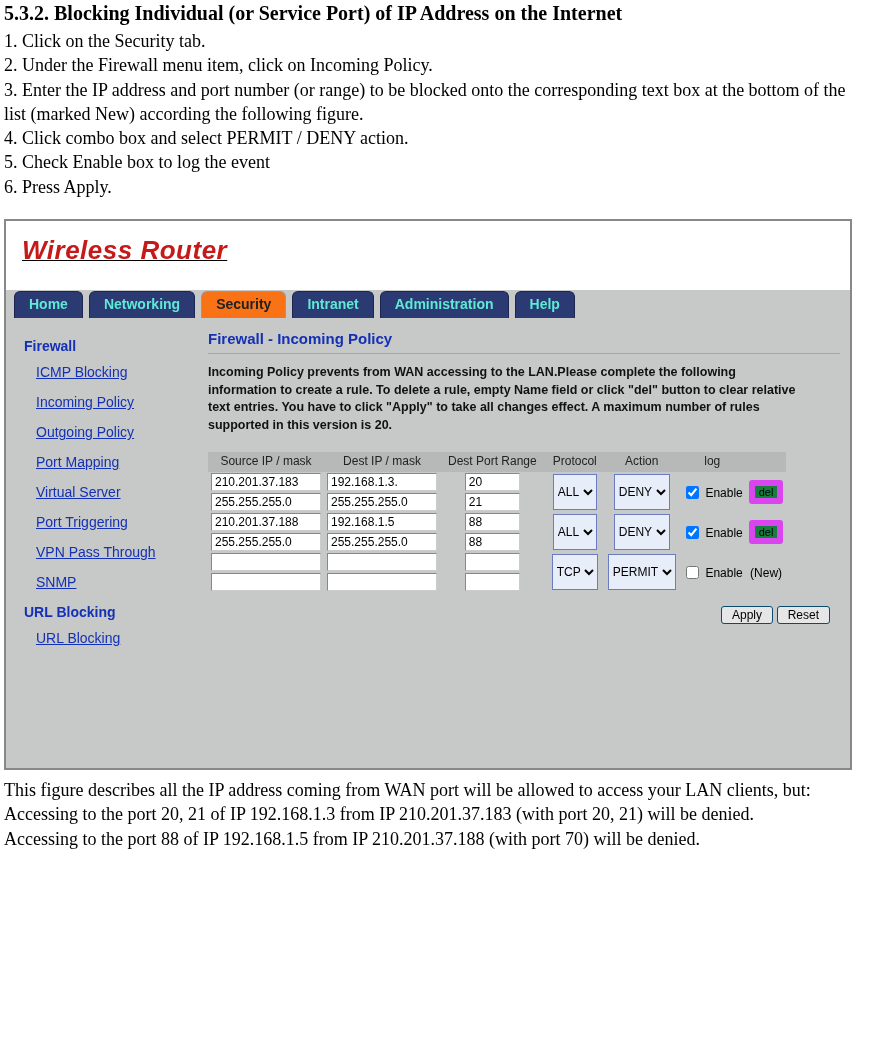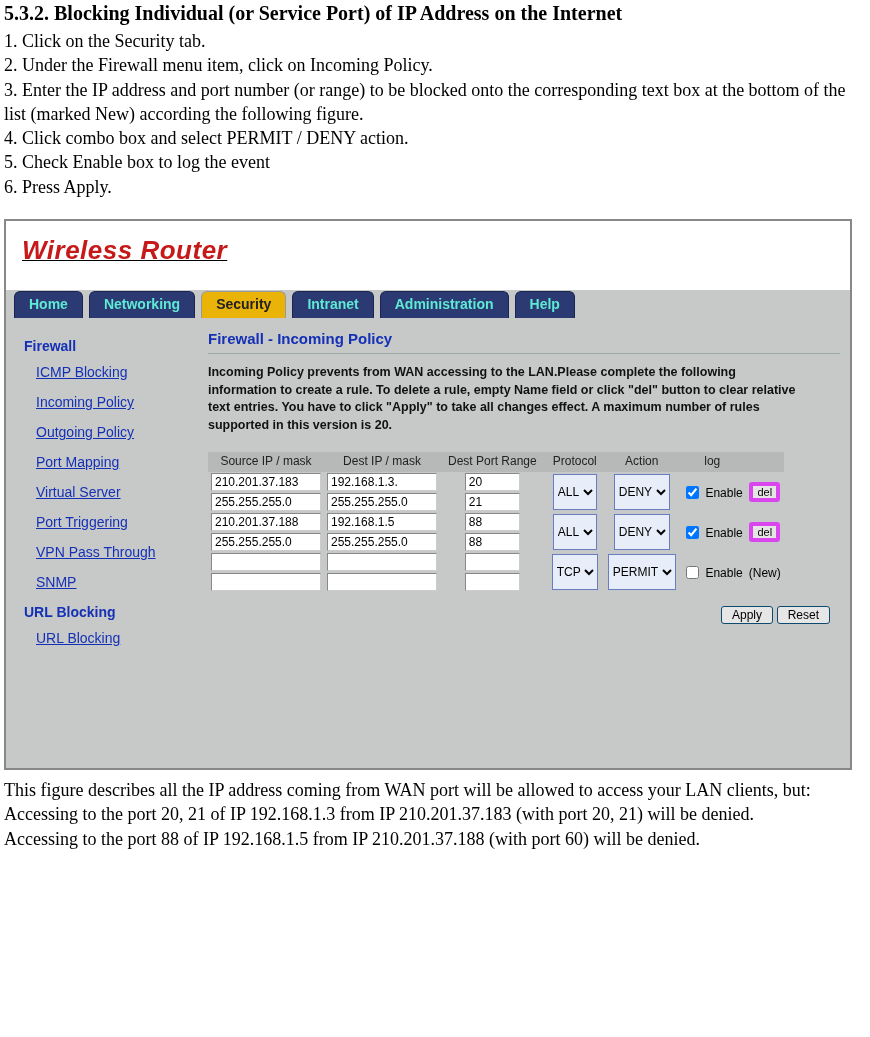--- a/index.html
+++ b/index.html
@@ -49,21 +49,21 @@
     color: #5eead4;
     padding: 4px 14px 6px 14px;
     font-size: 14px;
     font-weight: bold;
     border-top-left-radius: 6px;
     border-top-right-radius: 6px;
     border: 1px solid #1b254d;
     border-bottom: none;
   }
   .tab.active {
-    background: #eab308;
+    background: #f97316;
     color: #222;
     border: 1px solid #999;
     border-bottom: none;
   }
   .router-body {
     display: flex;
     background: #c7c9c9;
     min-height: 450px;
   }
   .sidebar {
@@ -124,22 +124,22 @@
     font-size: 12px;
     height: 36px;
     border: 1px solid #6a7dc2;
     background: #e8eef9;
   }
   .ck { vertical-align: middle; }
   .enable-lbl { font-size: 12px; vertical-align: middle; }
   .delbtn {
     font-size: 11px;
     padding: 0 4px;
-    border: 4px solid #d946ef;
-    background: #e5e5e5;
+    border: 6px solid #d946ef;
+    background: #15803d;
     border-radius: 3px;
   }
   .newlbl { font-size: 12px; }
   .btnrow { text-align: right; padding: 14px 10px 10px 0; }
   .btn {
     font-size: 12px;
     padding: 1px 10px;
     border: 1px solid #0c4a6e;
     background: #e6e6e6;
     border-radius: 3px;
@@ -289,14 +289,14 @@
       <div class="btnrow">
         <button class="btn">Apply</button>
         <button class="btn">Reset</button>
       </div>
     </div>
   </div>
 </div>
 
 <div class="doc">
   <p>This figure describes all the IP address coming from WAN port will be allowed to access your LAN clients, but: Accessing to the port 20, 21 of IP 192.168.1.3 from IP 210.201.37.183 (with port 20, 21) will be denied.</p>
-  <p>Accessing to the port 88 of IP 192.168.1.5 from IP 210.201.37.188 (with port 60) will be denied.</p>
+  <p>Accessing to the port 88 of IP 192.168.1.5 from IP 210.201.37.188 (with port 70) will be denied.</p>
 </div>
 
 </body></html>

